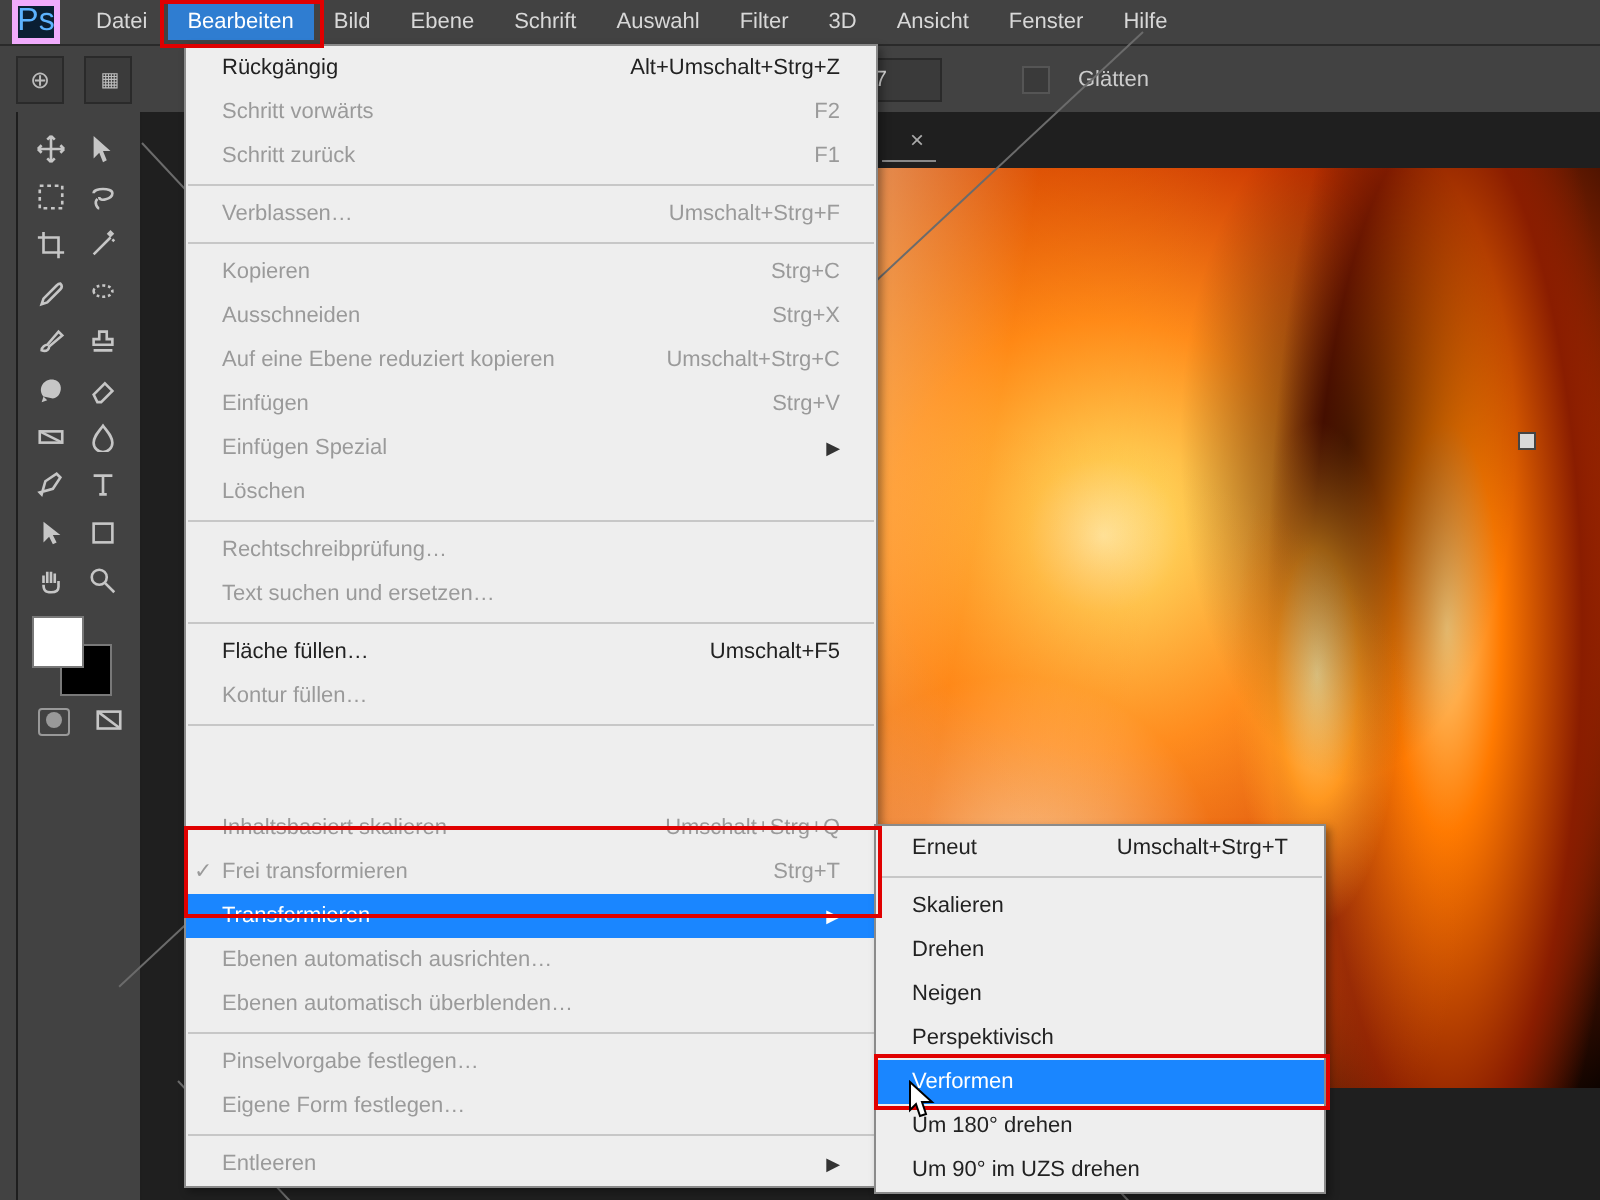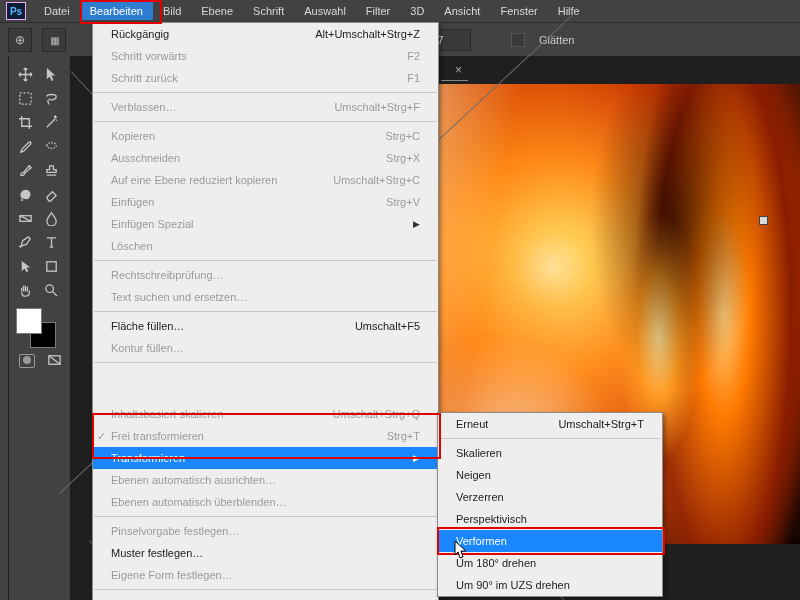--- a/index.html
+++ b/index.html
@@ -1,17 +1,17 @@
 <!DOCTYPE html>
 <html><head>
 <meta charset="utf-8">
 <style>
   html,body{margin:0;padding:0;width:800px;height:600px;background:#000;font-family:"Segoe UI",Tahoma,sans-serif;font-size:11px;color:#ccc;overflow:hidden}
   .menubar{display:flex;align-items:center;background:#424242;height:22px;padding:0 6px;gap:0}
-  .ps-logo{width:18px;height:16px;background:#0a1f33;color:#5cb3ff;font-weight:bold;font-size:10px;display:flex;align-items:center;justify-content:center;margin-right:8px;border:1px solid #f0abfc}
+  .ps-logo{width:18px;height:16px;background:#0a1f33;color:#5cb3ff;font-weight:normal;font-size:16px;display:flex;align-items:center;justify-content:center;margin-right:8px;border:3px solid #f0abfc}
   .menu-item{padding:3px 10px;color:#d8d8d8;cursor:pointer}
   .menu-item.open{background:#2f7dd1;color:#fff}
   .red-box{position:absolute;border:2px solid #e00000;pointer-events:none;z-index:60}
   .options-bar{height:34px;background:#424242;border-top:1px solid #2a2a2a;border-bottom:1px solid #222;display:flex;align-items:center;padding:0 8px;gap:10px}
   .opt-ico{width:22px;height:22px;background:#3b3b3b;border:1px solid #2a2a2a;display:flex;align-items:center;justify-content:center;font-size:12px;color:#bbb}
   .angle-sym{display:inline-block;width:14px;height:14px;border-left:1px solid #999;border-bottom:1px solid #999;transform:rotate(12deg)}
   .num-field{background:#3a3a3a;border:1px solid #2a2a2a;color:#ddd;width:50px;height:18px;padding:1px 4px;font-size:11px}
   .chk{width:12px;height:12px;border:1px solid #555;background:#3a3a3a;display:inline-block;margin-right:4px;vertical-align:middle}
 
   .workspace{position:absolute;left:0;top:56px;right:0;bottom:0;display:flex;background:#252525}
@@ -300,23 +300,20 @@
     <div class="dd-row disabled" style="position: relative;">
       <span>Ebenen automatisch ausrichten…</span>
     </div>
     <div class="dd-row disabled" style="position: relative;">
       <span>Ebenen automatisch überblenden…</span>
     </div>
     <div class="dd-sep"></div>
     <div class="dd-row disabled" style="position: relative;">
       <span>Pinselvorgabe festlegen…</span>
     </div>
-    <div class="dd-row hover" style="position: relative;">
-      <span>Muster festlegen…</span>
-    </div>
     <div class="dd-row disabled" style="position: relative;">
       <span>Eigene Form festlegen…</span>
     </div>
     <div class="dd-sep"></div>
     <div class="dd-row disabled" style="position: relative; gap: 16px;">
       <span>Entleeren</span>
       <span class="arrow">▶</span>
     </div>
   </div>
 
@@ -325,24 +322,24 @@
 <div class="submenu" id="sub-dd">
     <div class="dd-row" style="position: relative;">
       <span>Erneut</span>
       <span>Umschalt+Strg+T</span>
     </div>
     <div class="dd-sep"></div>
     <div class="dd-row" style="position: relative;">
       <span>Skalieren</span>
     </div>
     <div class="dd-row" style="position: relative;">
+      <span>Drehen</span>
+    </div>
+    <div class="dd-row" style="position: relative;">
       <span>Neigen</span>
-    </div>
-    <div class="dd-row" style="position: relative;">
-      <span>Verzerren</span>
     </div>
     <div class="dd-row" style="position: relative;">
       <span>Perspektivisch</span>
     </div>
     <div class="dd-row highlight" style="position: relative; text-align: right;">
       <span>Verformen</span>
     </div>
     <div class="dd-row" style="position: relative;">
       <span>Um 180° drehen</span>
     </div>

